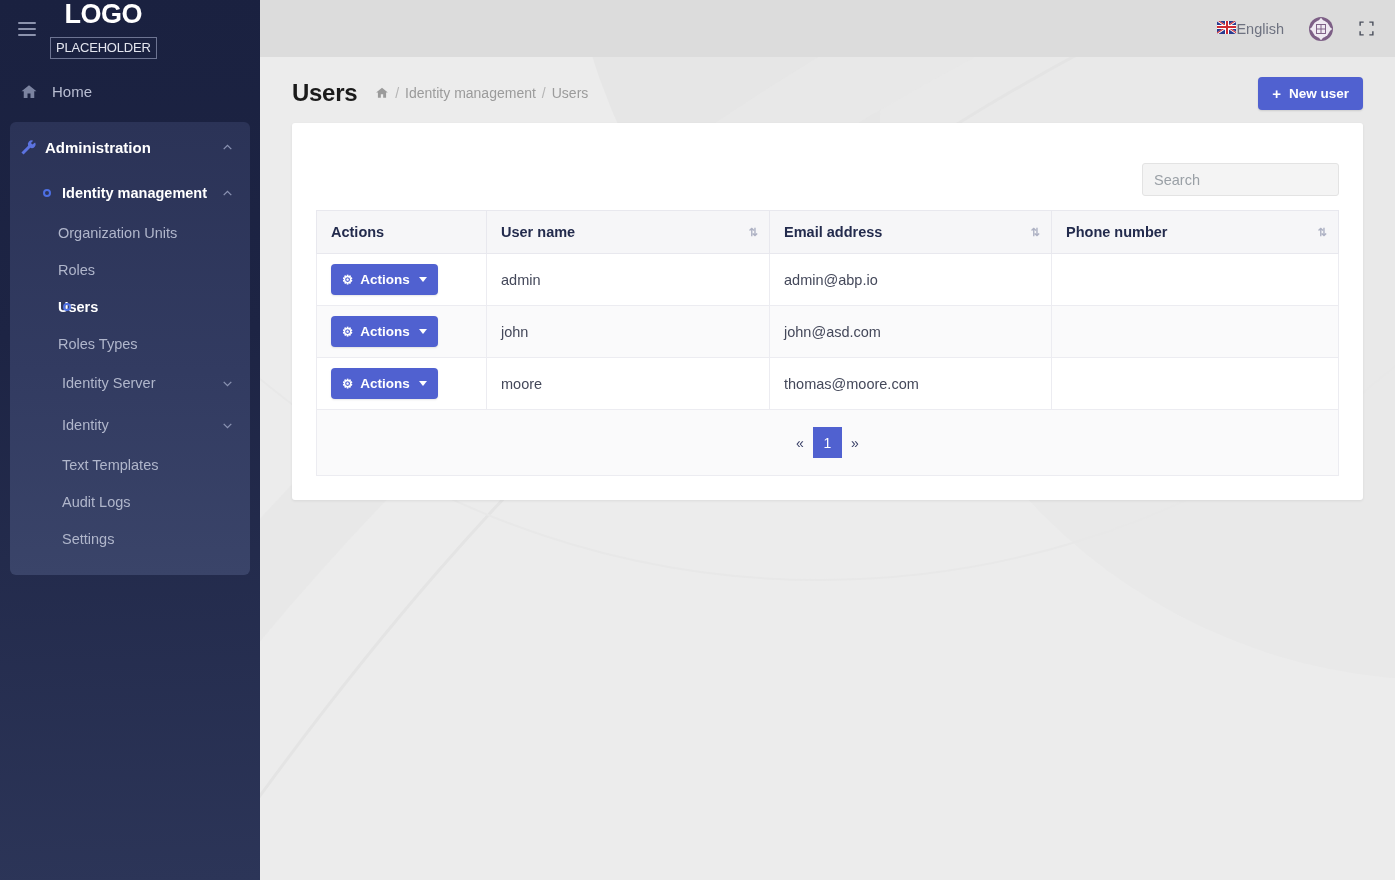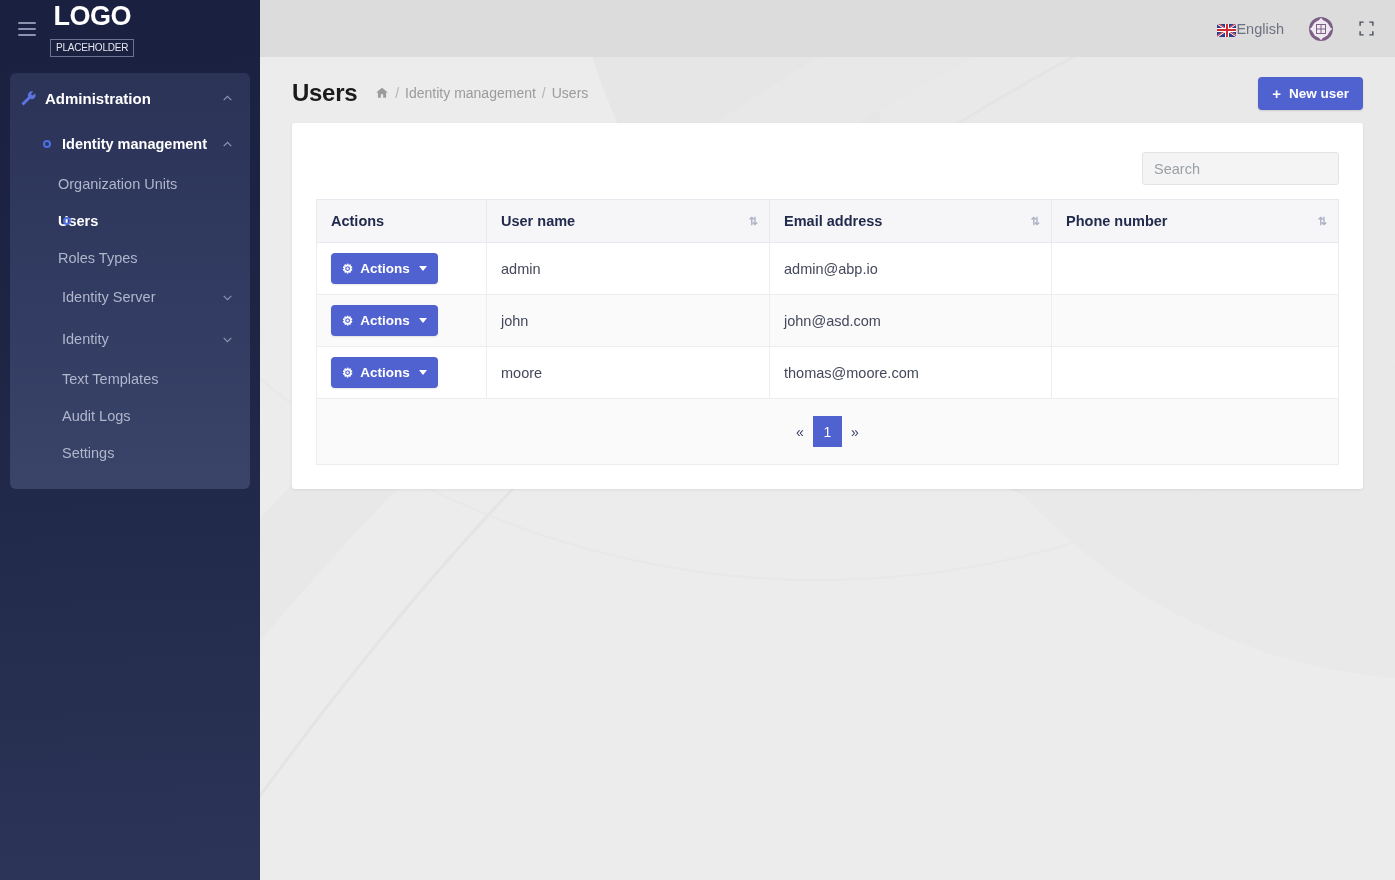--- a/index.html
+++ b/index.html
@@ -48,21 +48,21 @@
   .logo-text {
     color: #ffffff;
     font-weight: bold;
     font-size: 27px;
     letter-spacing: -0.5px;
     font-family: "Liberation Sans", sans-serif;
   }
   .logo-badge {
     border: 1px solid #6d7492;
     color: #e3e5ee;
-    font-size: 10px;
+    font-size: 13px;
     padding: 2px 5px 3px 5px;
     letter-spacing: -0.2px;
     font-family: "Liberation Sans", sans-serif;
   }
 
   .nav { padding-top: 10px; }
   .nav-item {
     display: flex;
     align-items: center;
     height: 49px;
@@ -156,21 +156,21 @@
     background: #dcdcdc;
     display: flex;
     align-items: center;
     justify-content: flex-end;
     padding-right: 20px;
     gap: 22px;
     position: relative;
     z-index: 5;
   }
   .lang {
-    display: flex; align-items: flex-end; 
+    display: flex; align-items: flex-start; 
     color: #6e7280; font-size: 14.5px; cursor: pointer;
   }
   .flag {
     width: 19px; height: 13px; position: relative; overflow: hidden;
     background: #2a3b8f; display: inline-block; border-radius: 1px;
   }
   .flag i { position: absolute; display:block; }
   .flag .d1 { width: 26px; height: 2.4px; background:#fff; top:5px; left:-3px; transform: rotate(34deg); }
   .flag .d2 { width: 26px; height: 2.4px; background:#fff; top:5px; left:-3px; transform: rotate(-34deg); }
   .flag .d3 { width: 26px; height: 1.3px; background:#cf2b33; top:5.6px; left:-3px; transform: rotate(34deg); }
@@ -214,21 +214,21 @@
     display: flex; align-items: center; gap: 8px;
     cursor: pointer;
     font-family: "Liberation Sans", sans-serif;
     box-shadow: 0 1px 2px rgba(0,0,0,.12);
   }
   .new-btn .plus { font-size: 15px; line-height: 1; font-weight: bold; }
 
   .card {
     background: #fff;
     border-radius: 3px;
-    padding: 29px 24px 24px 24px;
+    padding: 40px 24px 24px 24px;
     box-shadow: 0 1px 3px rgba(0,0,0,.07);
   }
   .search-row { display: flex; justify-content: flex-end; margin-bottom: 14px; }
   .search-input {
     width: 197px; height: 33px;
     background: #f4f4f4;
     border: 1px solid #e3e3e3;
     border-radius: 3px;
     padding: 0 11px;
     font-size: 14.5px;
@@ -341,20 +341,28 @@
           <span></span>
       </div>
       <div class="logo-wrap">
         <span class="logo-text">LOGO</span>
         <span class="logo-badge">PLACEHOLDER</span>
       </div>
     </div>
 
     <nav class="nav">
 
+      <div class="nav-item">
+        <span class="nav-ico">
+          <svg width="18" height="18" viewBox="0 0 24 24" fill="currentColor">
+              <path d="M12 3 2 11h3v9h5v-6h4v6h5v-9h3L12 3z"></path>
+            </svg>
+        </span>
+        <span class="nav-label">Home</span>
+      </div>
 
 
       <div class="admin-panel">
 
         <div class="admin-head">
           <span class="wrench">
             <svg width="17" height="17" viewBox="0 0 24 24" fill="currentColor">
                 <path d="M21.7 5.3a5.5 5.5 0 0 1-7.2 7.2L5 22l-3-3 9.5-9.5a5.5 5.5 0 0 1 7.2-7.2l-3.3 3.3 2.2 2.2 3.1-2.5z"></path>
               </svg>
           </span>
@@ -374,20 +382,23 @@
             <svg width="13" height="13" viewBox="0 0 24 24" fill="none" stroke="currentColor" stroke-width="2.4">
                 <path d="M5 15l7-7 7 7"></path>
               </svg>
           </span>
         </div>
 
         <div class="leaf-item">
           <span>Organization Units</span>
         </div>
 
+        <div class="leaf-item">
+          <span>Roles</span>
+        </div>
 
         <div class="leaf-item active">
           <span class="dot"></span>
           <span>Users</span>
         </div>
 
         <div class="leaf-item">
           <span>Roles Types</span>
         </div>
 

